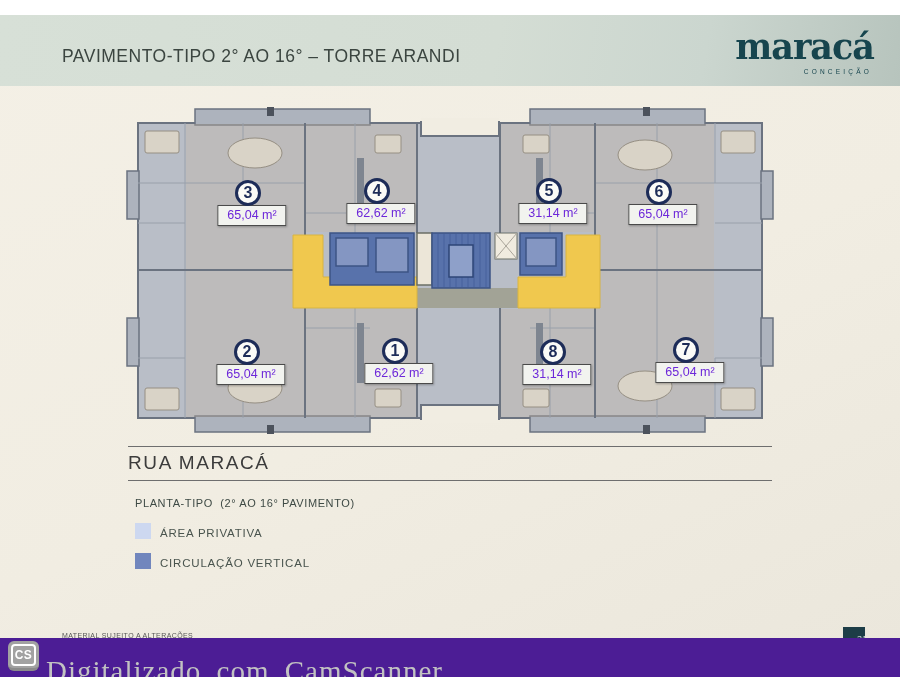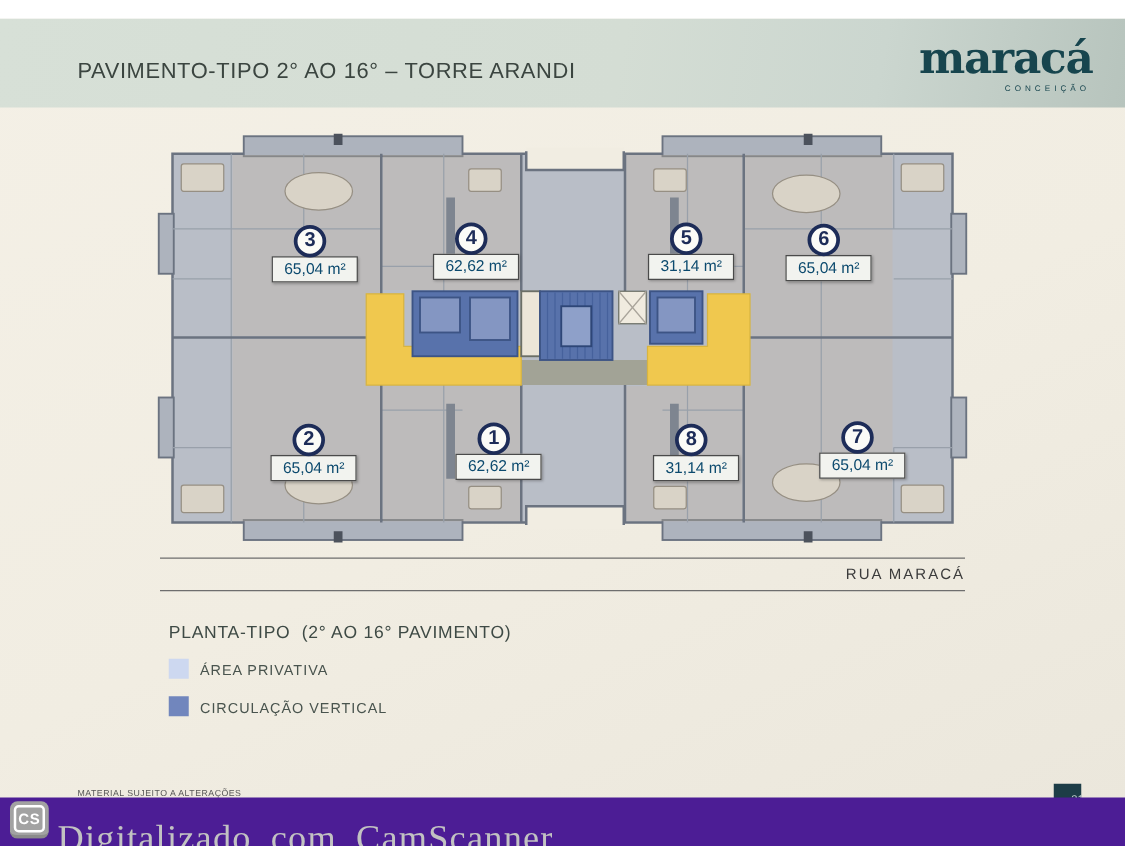--- a/index.html
+++ b/index.html
@@ -43,36 +43,36 @@
     position:absolute; left:0; top:0; transform:translate(-50%,-50%);
     width:26px; height:26px; border-radius:50%;
     background:#fbfbf7; border:3px solid #1d2c58;
     color:#1d2c58; font-size:16px; font-weight:bold;
     display:flex; align-items:center; justify-content:center; z-index:2;
   }
   .u-area {
     position:absolute; left:4px; top:12px; transform:translateX(-50%);
     background:#f2f3ef; border:1px solid #4a4a4a;
     box-shadow:1px 1px 2px rgba(40,40,40,.35);
-    padding:2px 9px 3px; font-size:12.5px; color:#0c4a6e; white-space:nowrap; z-index:1;
+    padding:2px 9px 3px; font-size:12.5px; color:#6d28d9; white-space:nowrap; z-index:1;
   }
 
   
   .street-band { position:absolute; left:128px; top:431px; width:644px; }
   .street-top { border-top:1px solid #6e6e6e; }
   .street-label {
-    text-align:right; font-size:12px; letter-spacing:1.6px; color:#3c3c3c;
+    text-align:left; font-size:19px; letter-spacing:1.6px; color:#3c3c3c;
     padding:5px 0 6px;
   }
   .street-bottom { border-top:1px solid #6e6e6e; }
 
   
   .legend { position:absolute; left:135px; top:482px; }
   .legend-title {
-    font-size:14px; letter-spacing:.6px; color:#3e4a45; white-space:pre;
+    font-size:11px; letter-spacing:.6px; color:#3e4a45; white-space:pre;
   }
   .legend-row { display:flex; align-items:flex-end; margin-top:14px; }
   .legend-swatch { width:16px; height:16px; margin-right:9px; }
   .legend-label { font-size:11.5px; letter-spacing:.8px; color:#49544e; }
 
   
   .footer-disclaimer {
     position:absolute; left:62px; top:617px;
     font-size:7px; letter-spacing:.4px; color:#565656;
   }

